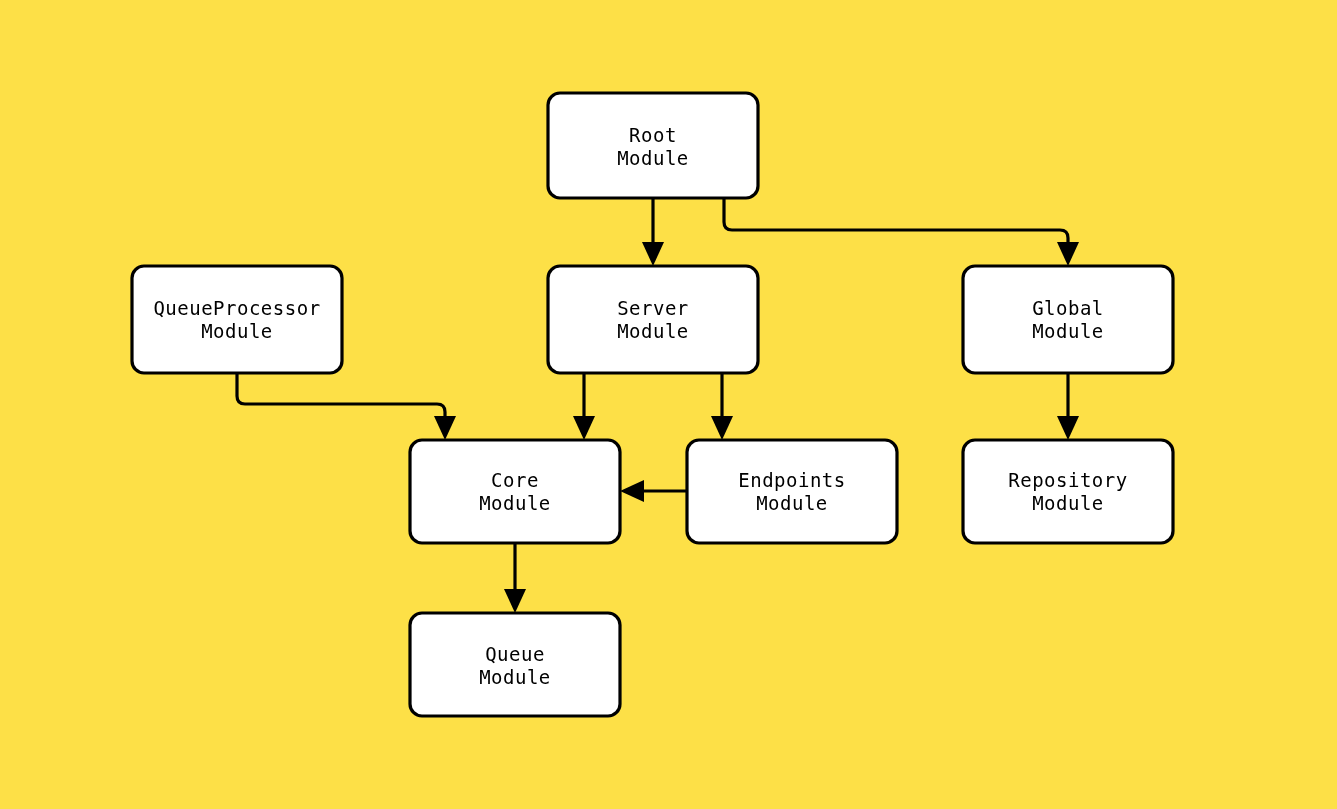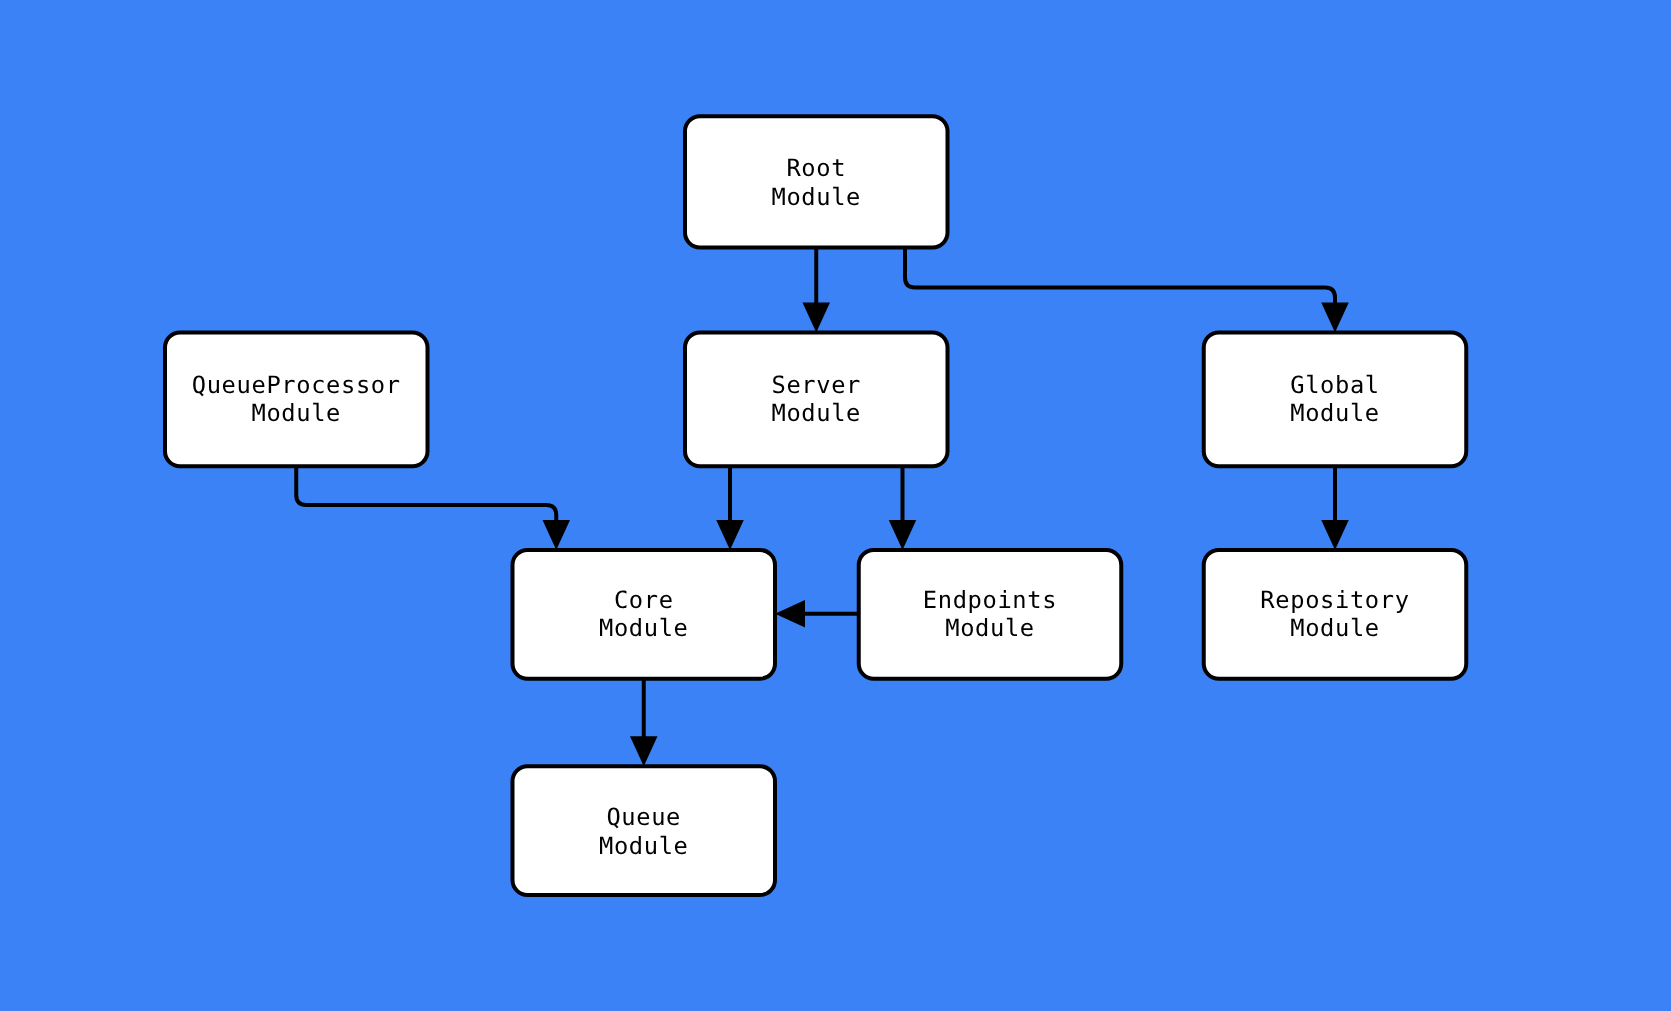--- a/index.html
+++ b/index.html
@@ -10,21 +10,21 @@
   body {
     width: 1337px;
     height: 809px;
     font-family: "DejaVu Sans Mono", "Liberation Mono", monospace;
     overflow: hidden;
   }
   #diagram-root {
     position: relative;
     width: 1337px;
     height: 809px;
-    background: #3b82f6;
+    background: #fde047;
   }
   svg.diagram-canvas {
     display: block;
     width: 1337px;
     height: 809px;
   }
   .node-box {
     fill: #ffffff;
     stroke: #000000;
     stroke-width: 3.2;

